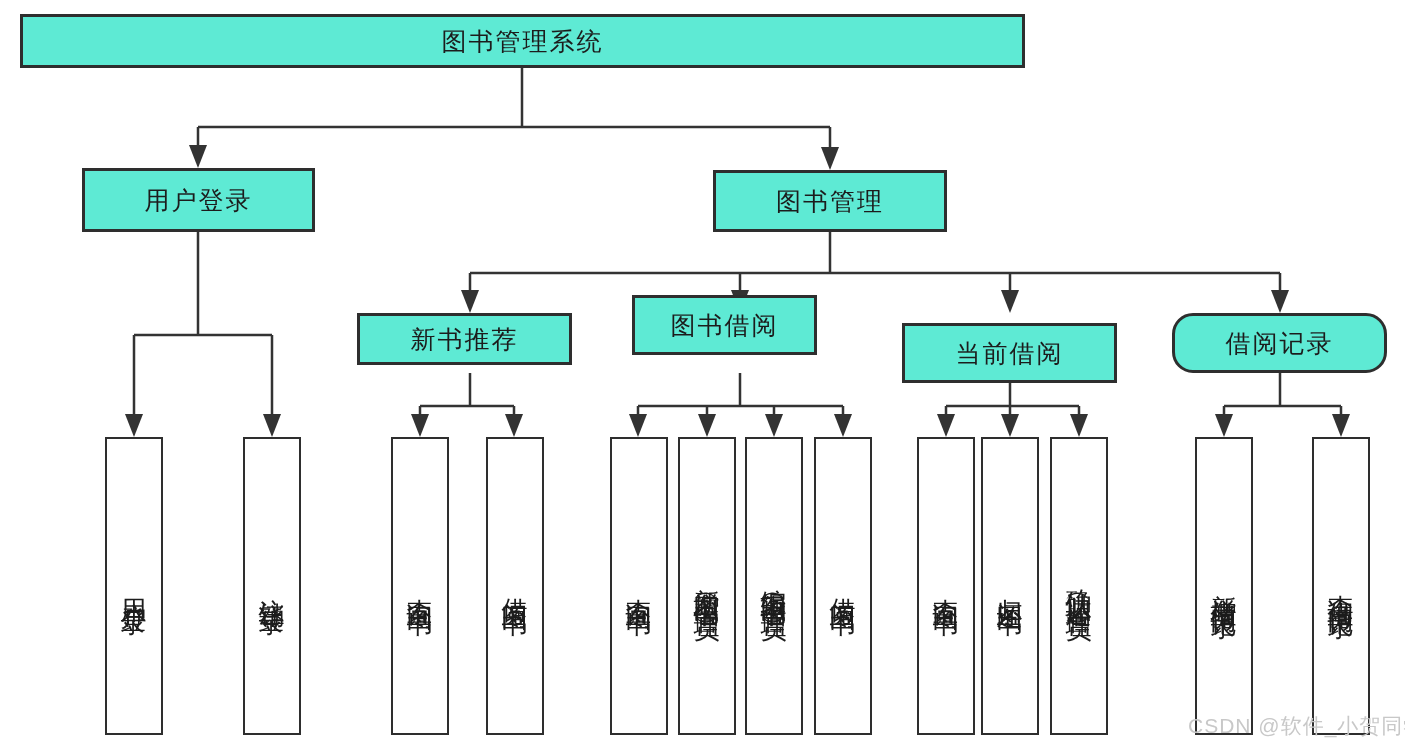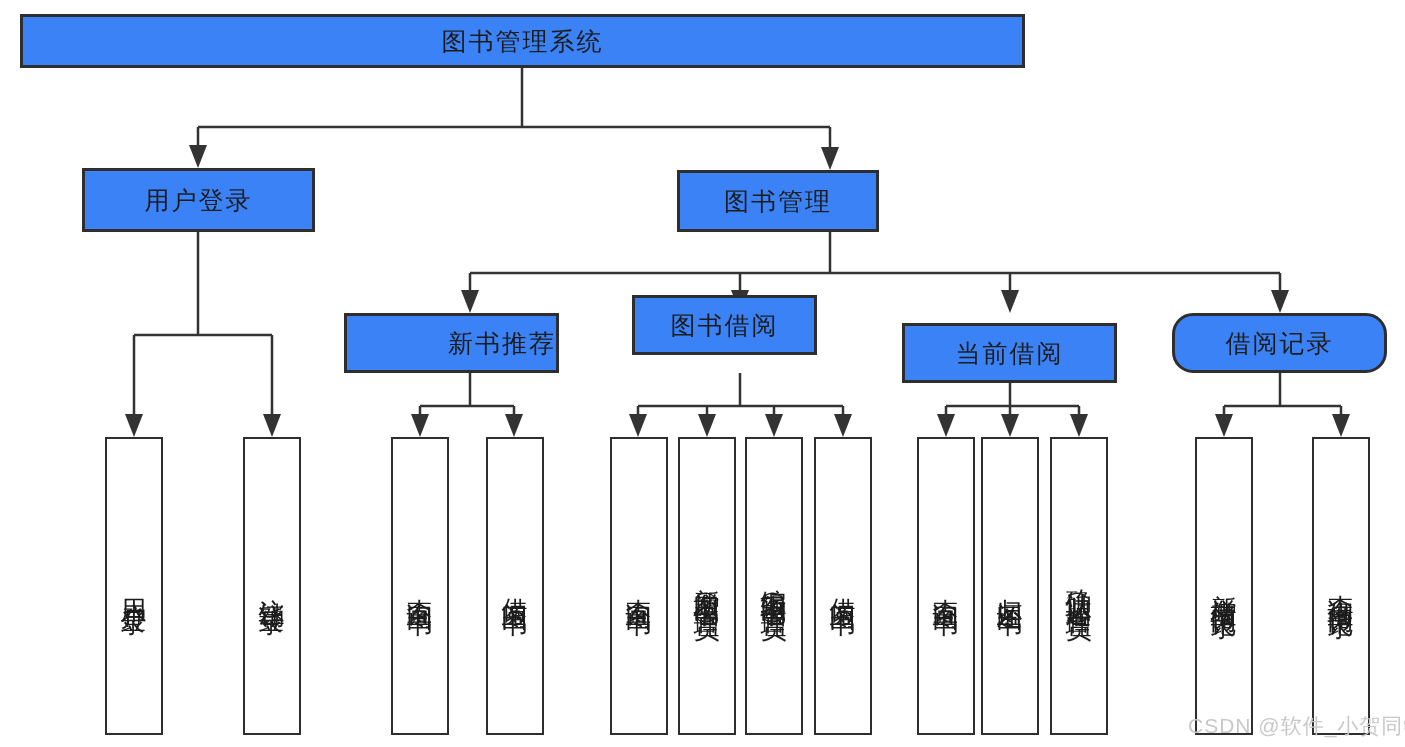--- a/index.html
+++ b/index.html
@@ -2,21 +2,21 @@
 <html><head>
 <meta charset="utf-8">
 <style>
   html,body{margin:0;padding:0;background:#ffffff;}
   .stage{
     position:relative;width:1405px;height:747px;background:#ffffff;overflow:hidden;
     font-family:"Liberation Sans","DejaVu Sans",sans-serif;
   }
   .connectors{position:absolute;left:0;top:0;z-index:1;}
   .hbox{
-    position:absolute;box-sizing:border-box;background:#3b82f6;
+    position:absolute;box-sizing:border-box;background:#5eead4;
     border:3px solid #2e2e2e;display:flex;align-items:center;justify-content:center;
     z-index:2;
   }
   .hbox span{
     font-size:25px;letter-spacing:2px;color:#1c1c1c;white-space:nowrap;
   }
   .vbox{
     position:absolute;box-sizing:border-box;background:#ffffff;top:437px;height:298px;width:58px;
     border:2.5px solid #2e2e2e;display:flex;align-items:center;justify-content:center;
     z-index:2;
@@ -69,25 +69,25 @@
     </g>
   </svg>
 
   <div class="hbox" style="left:20px;top:14px;width:1005px;height:54px;">
     <span>图书管理系统</span>
   </div>
 
   <div class="hbox" style="left:82px;top:168px;width:233px;height:64px;">
     <span>用户登录</span>
   </div>
-  <div class="hbox" style="left:677px;top:170px;width:202px;height:62px;">
+  <div class="hbox" style="left:713px;top:170px;width:234px;height:62px;">
     <span>图书管理</span>
   </div>
 
-  <div class="hbox" style="left:344px;top:313px;width:215px;height:60px;justify-content:flex-end;">
+  <div class="hbox" style="left:357px;top:313px;width:215px;height:52px;">
     <span>新书推荐</span>
   </div>
   <div class="hbox" style="left:632px;top:295px;width:185px;height:60px;">
     <span>图书借阅</span>
   </div>
   <div class="hbox" style="left:902px;top:313px;width:215px;height:60px;margin-top:10px;">
     <span>当前借阅</span>
   </div>
   <div class="hbox" style="left:1172px;top:313px;width:215px;height:60px;border-radius:21px;">
     <span>借阅记录</span>

